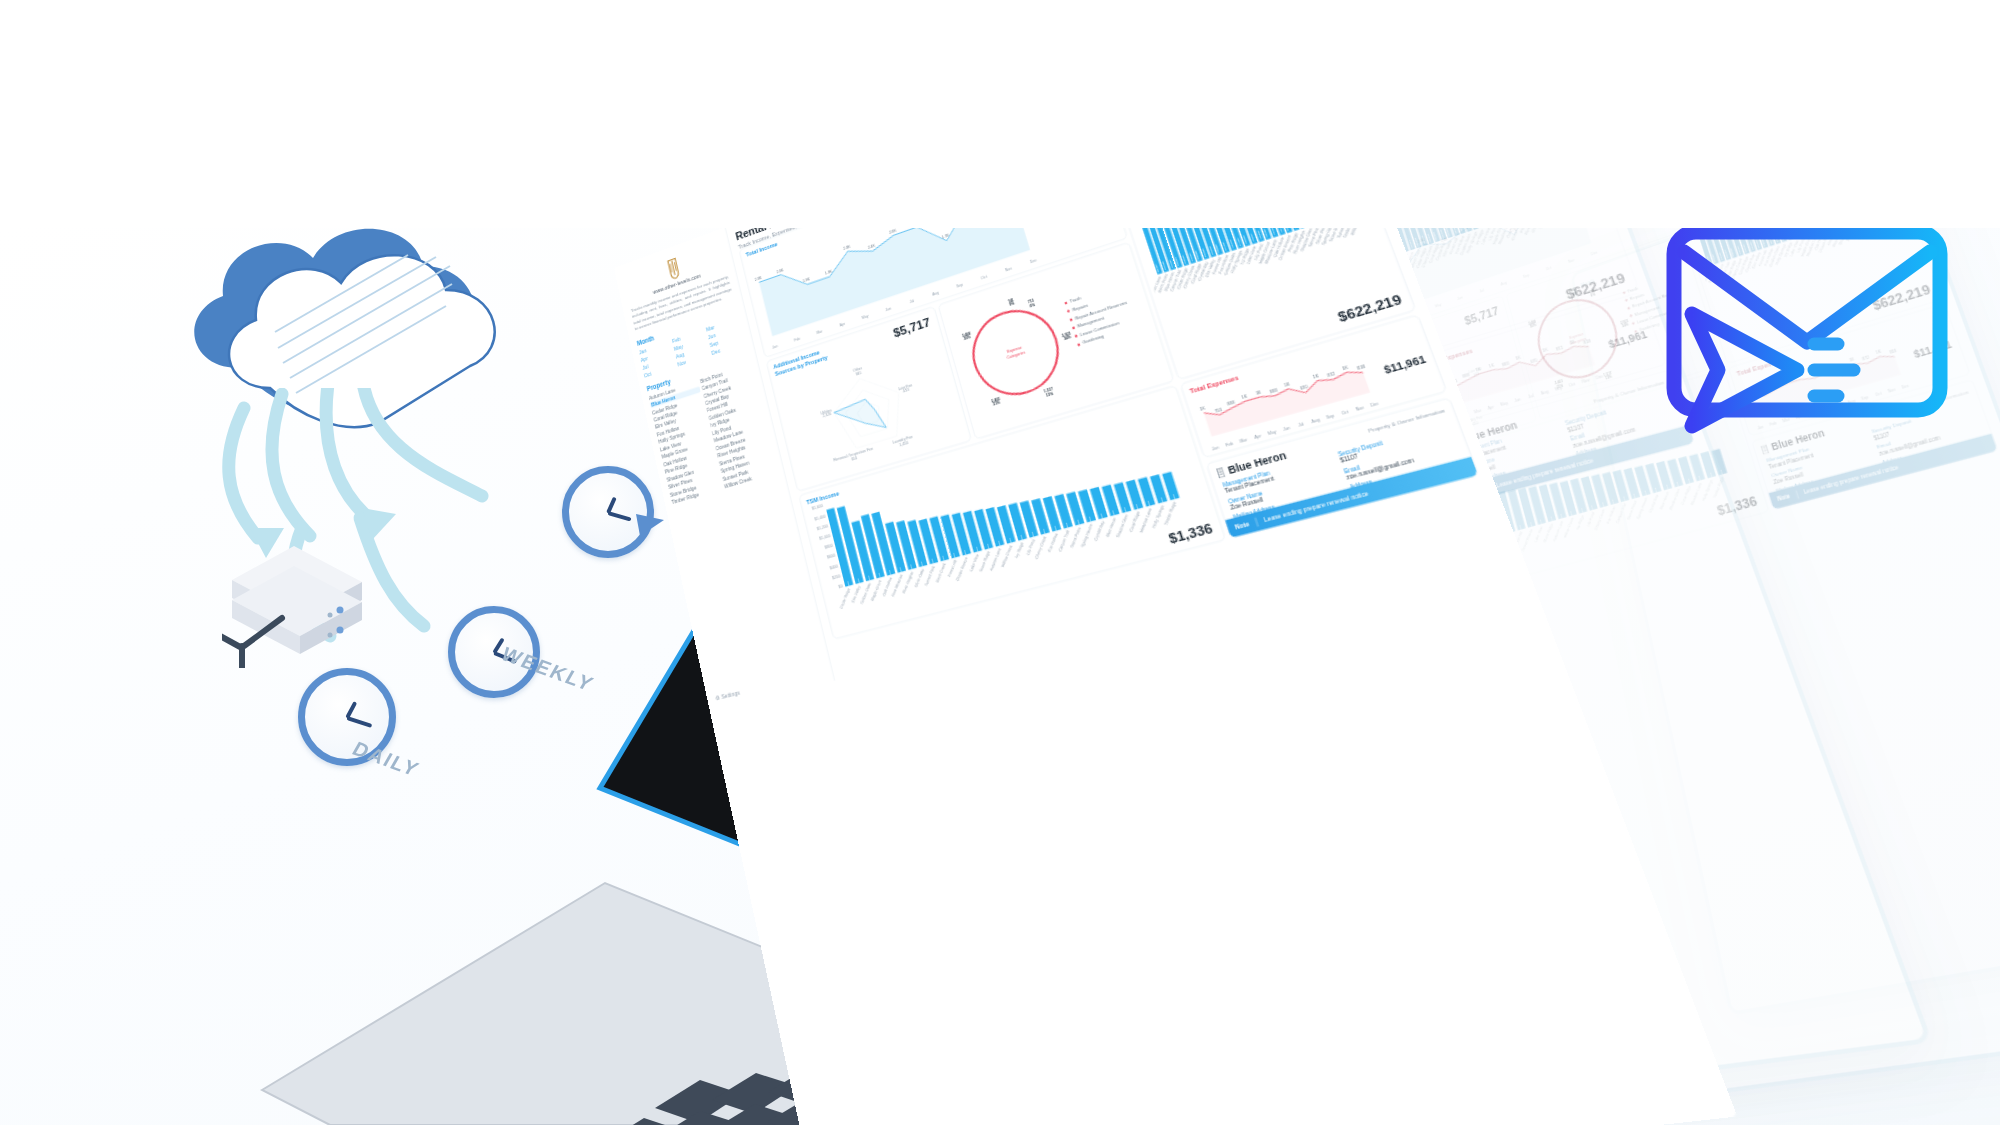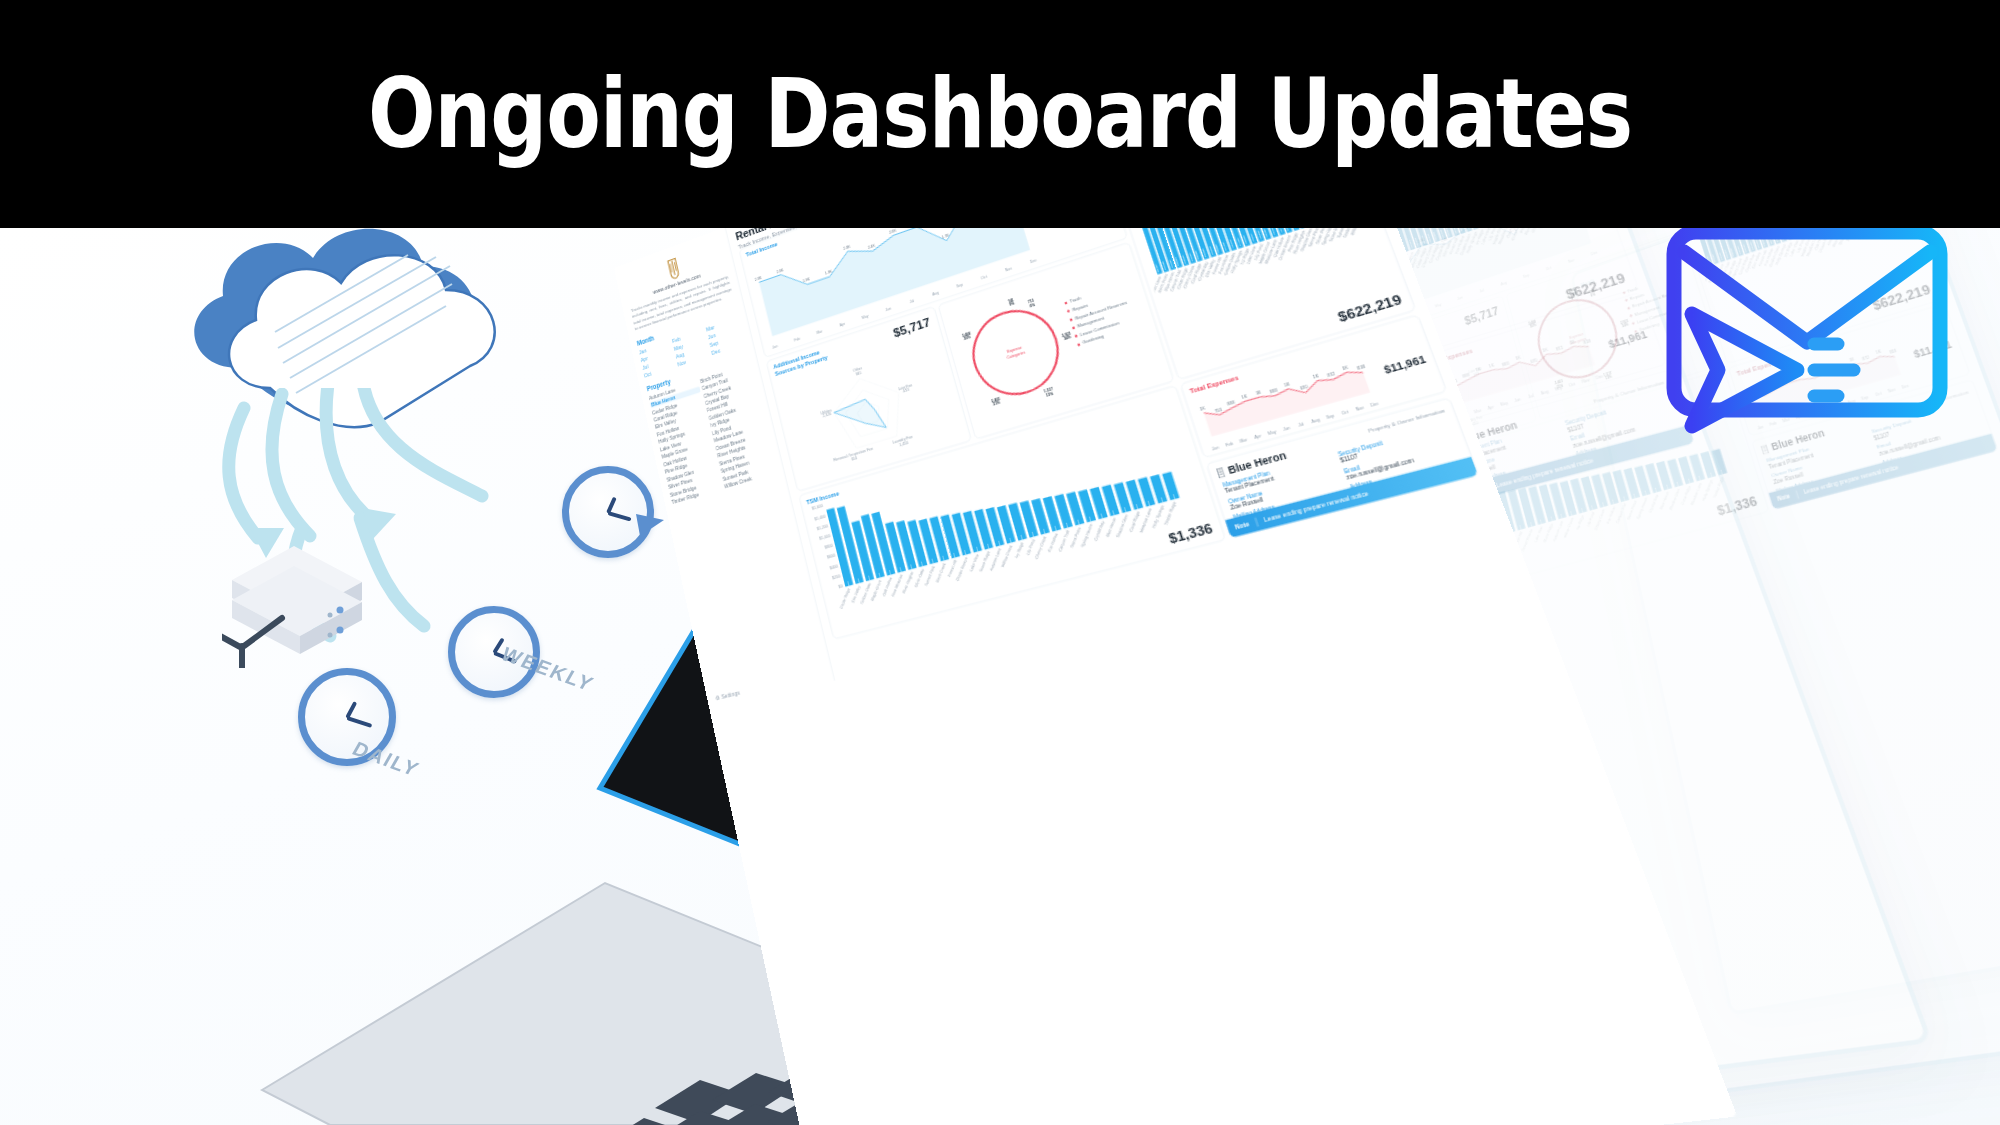--- a/index.html
+++ b/index.html
@@ -77,23 +77,20 @@
   
   #mail{position:absolute;right:48px;top:-10px;width:290px;height:220px;}
   .ghost{opacity:.30;filter:saturate(.55);}
   .ghost2{opacity:.16;filter:saturate(.4);}
 </style>
 </head>
 <body>
 
 <div id="stage">
 
-  <div id="titlebar">
-    <h1>Ongoing Dashboard Updates</h1>
-  </div>
 
   <div id="scene">
 
     <svg class="illus" id="cloud" viewBox="0 0 330 260">
       <path d="M60 150 C10 150 0 95 45 78 C40 30 105 8 135 40 C160 -2 235 2 245 48 C300 48 315 110 270 128 L165 192 C130 205 90 180 60 150 Z" fill="#4a82c4"></path>
       <path d="M92 170 C45 170 36 118 78 102 C73 56 135 35 163 65 C187 25 258 29 268 72 C320 72 334 131 292 148 L200 205 C165 218 120 198 92 170 Z" fill="#ffffff" stroke="#3f76b9" stroke-width="2.5"></path>
       <g stroke="#bcd6ea" stroke-width="2">
         <line x1="118" y1="175" x2="268" y2="88"></line>
           <line x1="112" y1="160" x2="274" y2="66"></line>
         <line x1="105" y1="145" x2="272" y2="48"></line>

